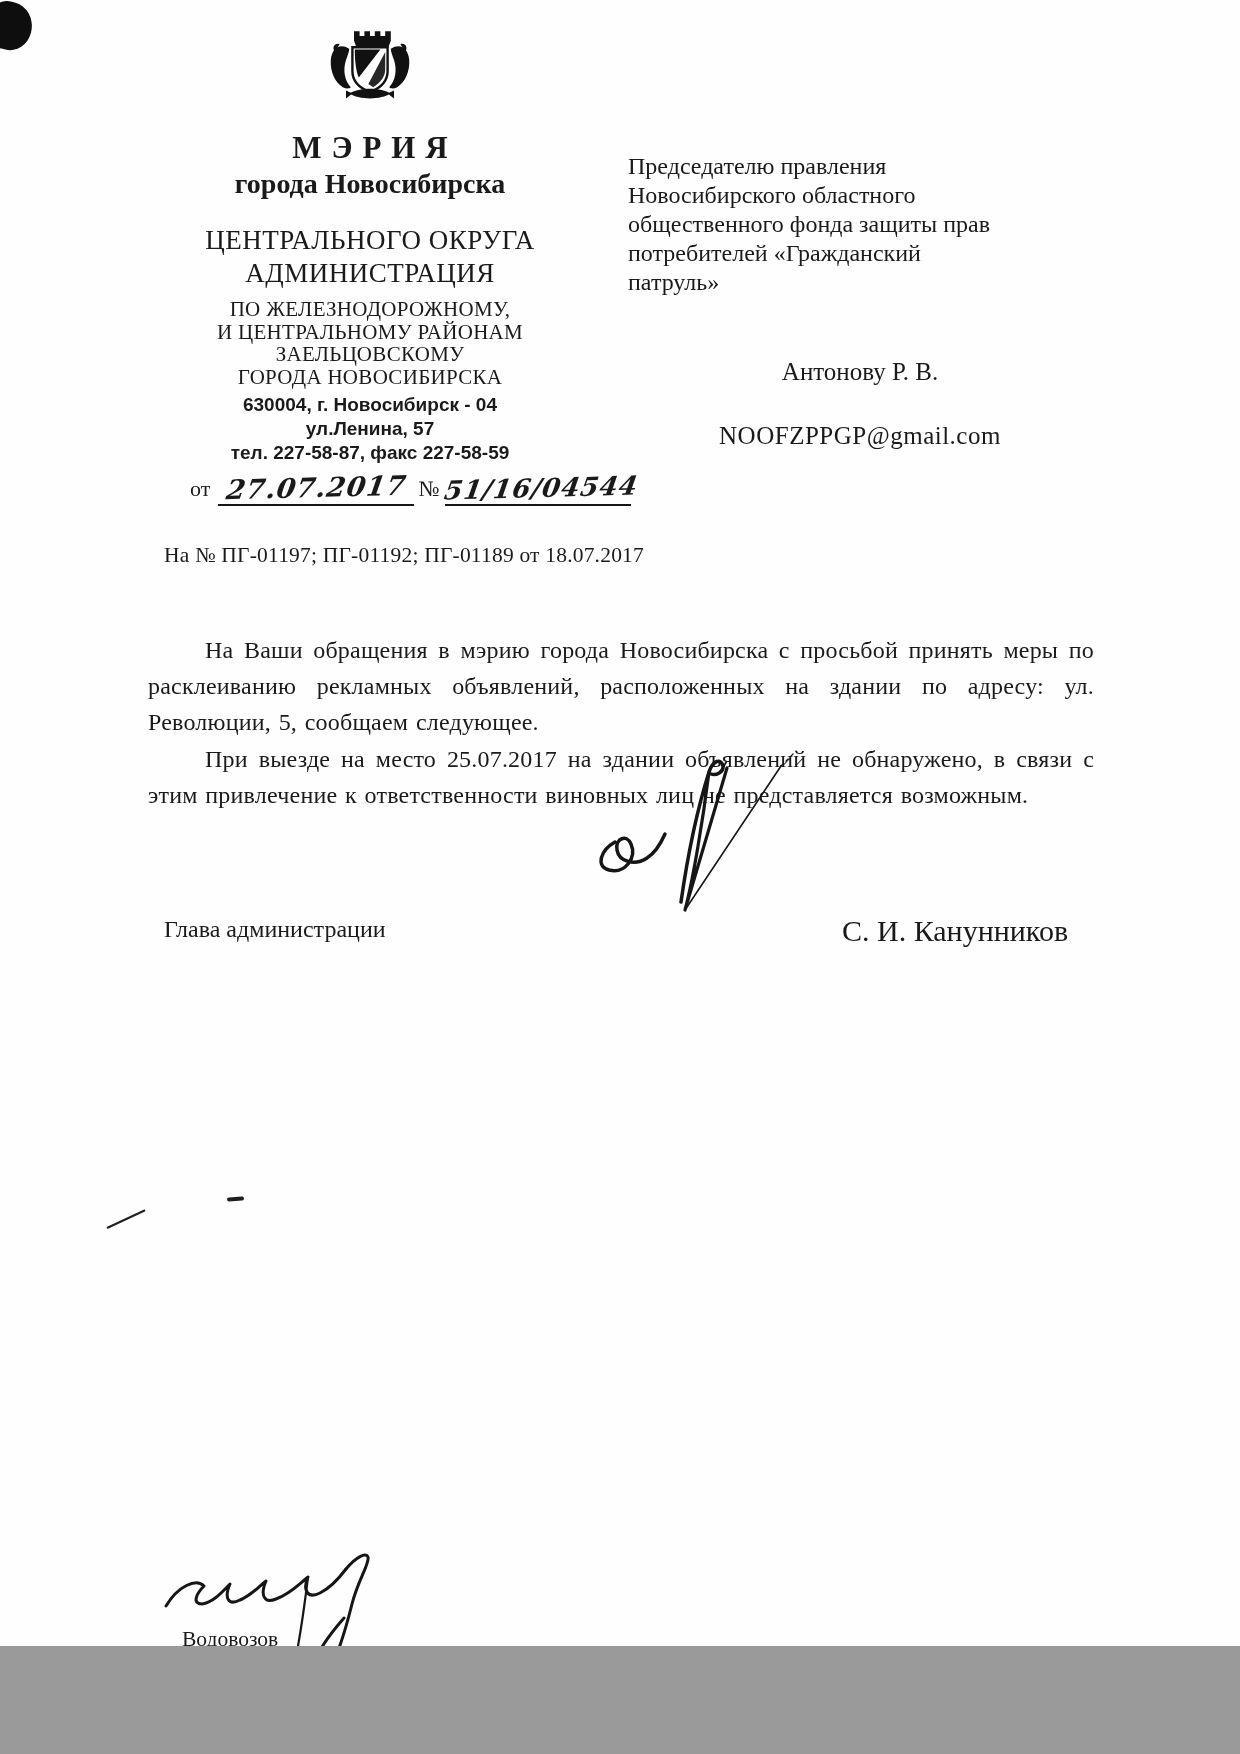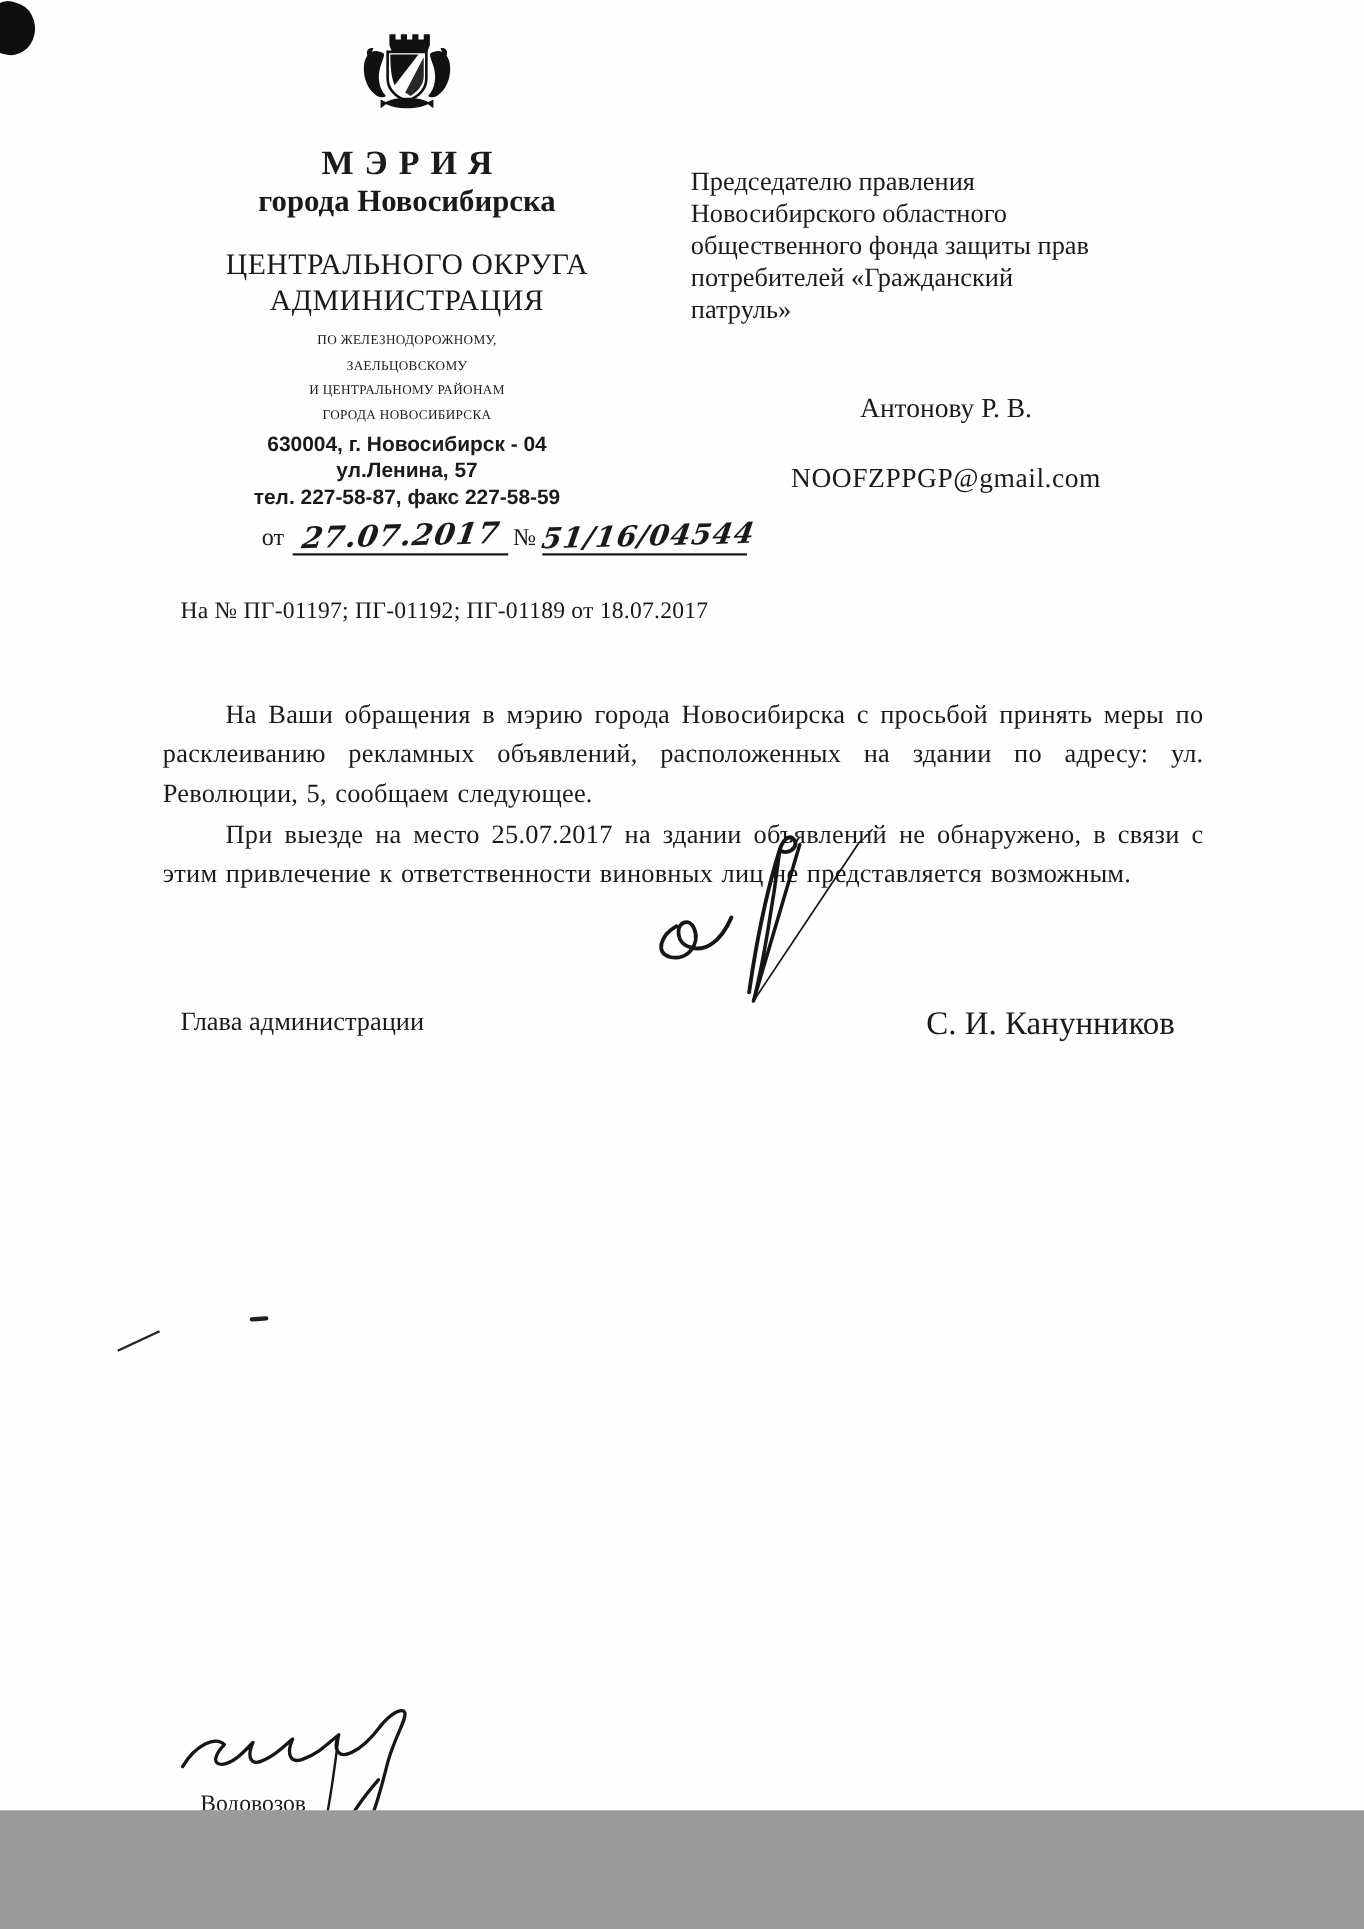--- a/index.html
+++ b/index.html
@@ -14,25 +14,25 @@
   .hand  {
     font-family:"DejaVu Serif", serif; font-style:italic; font-weight:bold;
     letter-spacing:1px; display:inline-block; transform:skewX(-10deg) rotate(-1.5deg);
   }
   
   .lh-col { left:148px; top:28px; width:444px; text-align:center; }
   .crest-wrap { width:96px; height:96px; margin:0 auto; }
   .org-title { margin-top:6px; font-size:31px; font-weight:bold; letter-spacing:0.32em; text-indent:0.32em; }
   .org-subtitle { font-size:28px; font-weight:bold; margin-top:2px; }
   .admin-name { margin-top:24px; font-size:27px; line-height:33px; letter-spacing:0.5px; }
-  .districts { margin-top:8px; font-size:12px; line-height:22.5px; letter-spacing:0.3px;font-family:Liberation Serif, serif; }
+  .districts { margin-top:8px; font-size:21px; line-height:22.5px; letter-spacing:0.3px;font-family:Liberation Serif, serif; }
   .addr { margin-top:5px; font-size:19px; font-weight:bold; line-height:24px; }
   
   .ref-row { left:190px; top:472px; display:flex; align-items:flex-end; }
-  .ref-label { font-size:22px; padding-bottom:4px;margin-left:48px; }
+  .ref-label { font-size:22px; padding-bottom:4px; }
   .uline { display:inline-block; border-bottom:2px solid #161616; text-align:center; }
   .hand-date { width:196px; font-size:27px; margin-left:8px; }
   .hand-num  { width:186px; font-size:26px; margin-left:6px; }
   .no-label { margin-left:4px; }
   .reply-line { left:164px; top:543px; font-size:21.5px; letter-spacing:0.2px; }
   
   .recipient { left:628px; top:152px; width:464px; text-align:left; font-size:24px; line-height:29px; }
   .recipient-name { left:628px; top:358px; width:464px; text-align:center; font-size:25px; }
   .recipient-email { left:628px; top:422px; width:464px; text-align:center; font-size:25px; letter-spacing:0.5px; }
   
@@ -89,22 +89,22 @@
       </svg>
     </div>
     <div class="org-title">МЭРИЯ</div>
     <div class="org-subtitle">города Новосибирска</div>
     <div class="admin-name">
       <div>ЦЕНТРАЛЬНОГО ОКРУГА</div>
       <div>АДМИНИСТРАЦИЯ</div>
     </div>
     <div class="districts">
       <div>ПО ЖЕЛЕЗНОДОРОЖНОМУ,</div>
+      <div>И ЦЕНТРАЛЬНОМУ РАЙОНАМ</div>
       <div>ЗАЕЛЬЦОВСКОМУ</div>
-      <div>И ЦЕНТРАЛЬНОМУ РАЙОНАМ</div>
       <div>ГОРОДА НОВОСИБИРСКА</div>
     </div>
     <div class="addr sans">
       <div>630004, г. Новосибирск - 04</div>
       <div>ул.Ленина, 57</div>
       <div>тел. 227-58-87, факс 227-58-59</div>
     </div>
   </div>
 
   <div class="abs ref-row">

